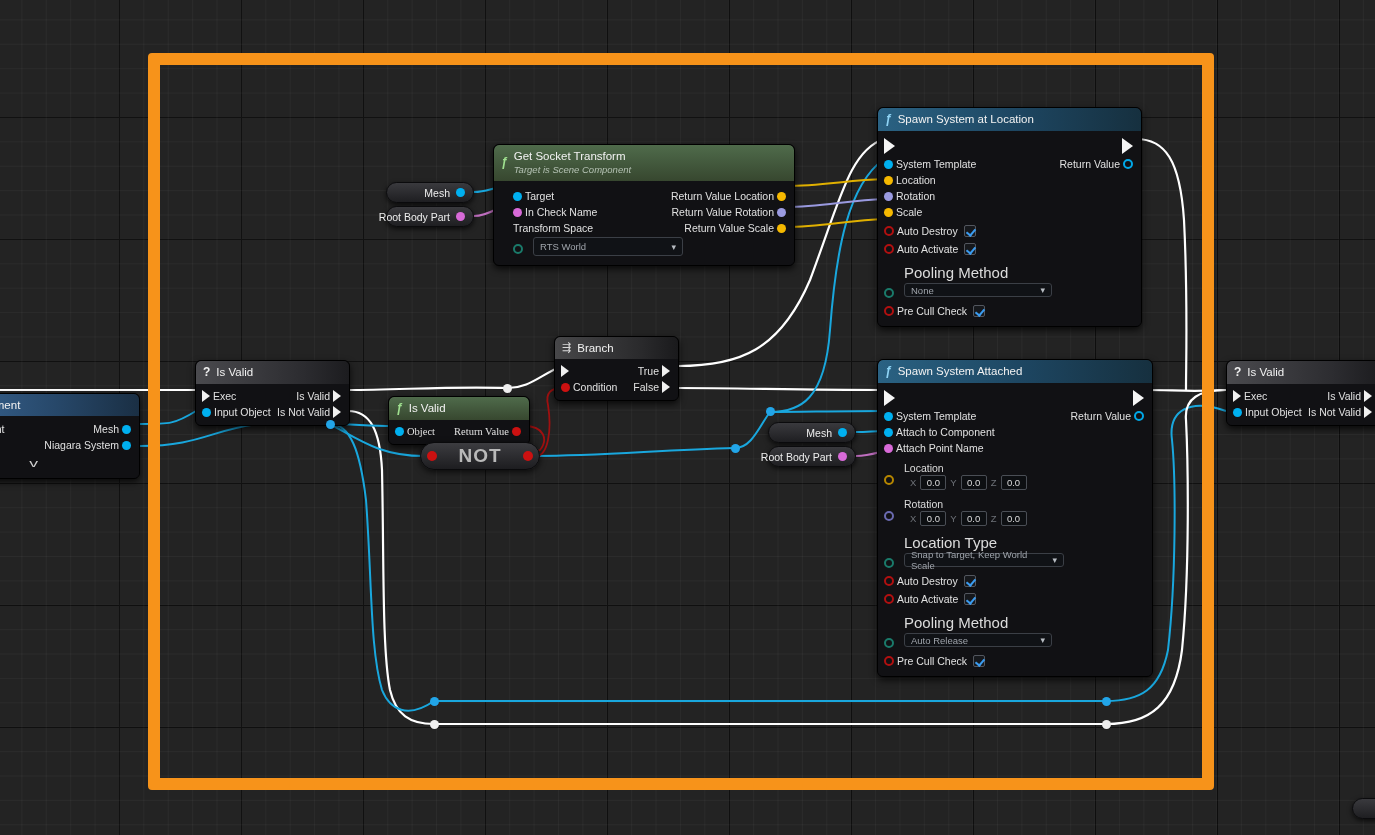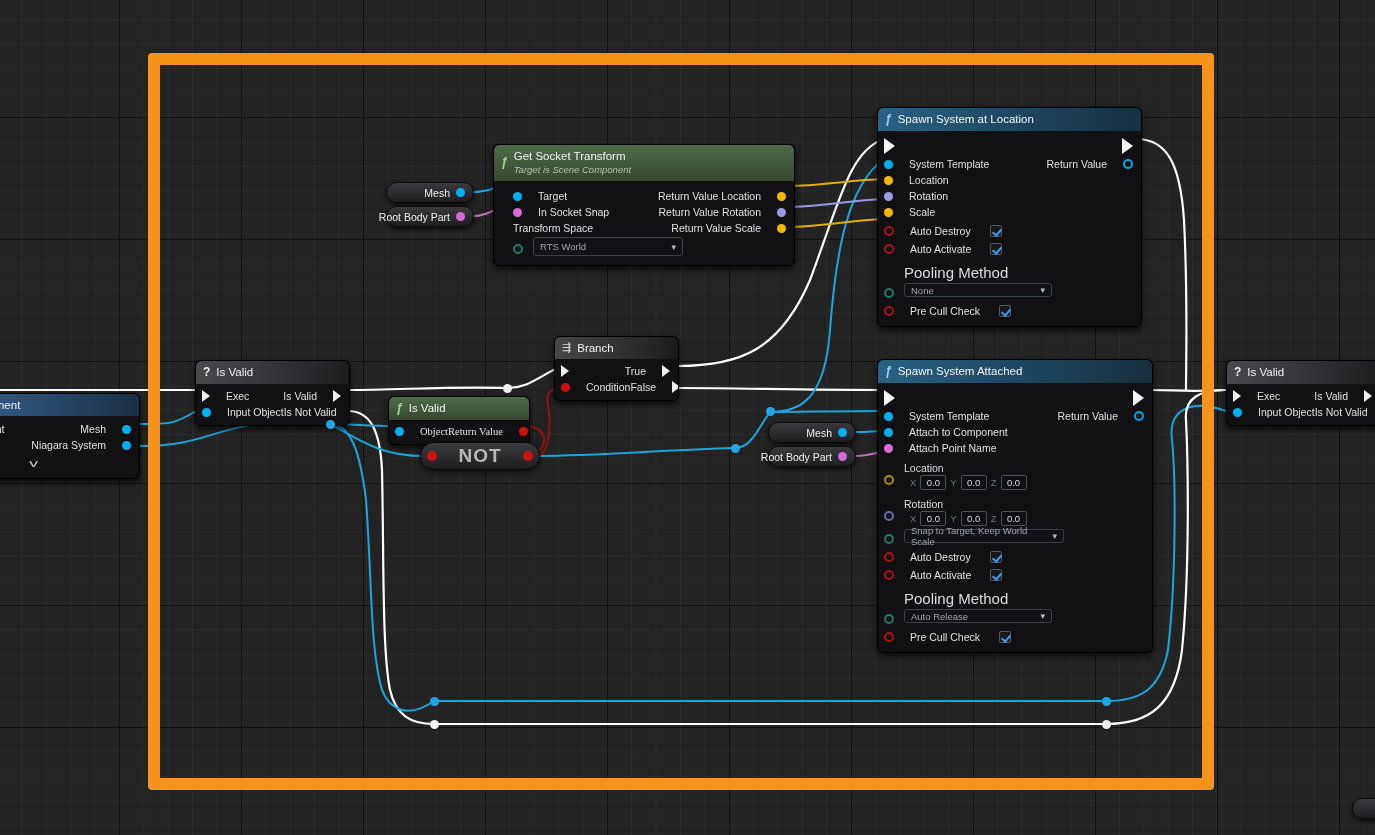--- a/index.html
+++ b/index.html
@@ -80,21 +80,21 @@
   .row {
     display: flex;
     align-items: center;
     justify-content: space-between;
     font-size: 10.5px;
     padding: 2px 8px 2px 6px;
     min-height: 15px;
     color: #e0e0e0;
     white-space: nowrap;
   }
-  .row .left, .row .right { display: flex; align-items: center; gap: 16px; }
+  .row .left, .row .right { display: flex; align-items: center; gap: 3px; }
   .row .right { justify-content: flex-end; }
 
   
   .pin { width: 9px; height: 9px; border-radius: 50%; flex: 0 0 auto; }
   .pin.exec {
     width: 0; height: 0; border-radius: 0;
     border-left: 8px solid #f0f0f0;
     border-top: 6px solid transparent;
     border-bottom: 6px solid transparent;
   }
@@ -327,21 +327,21 @@
           <span>Target</span>
         </span>
         <span class="right">
           <span>Return Value Location</span>
           <span class="pin vec"></span>
         </span>
       </div>
       <div class="row">
         <span class="left">
           <span class="pin name"></span>
-          <span>In Socket Snap</span>
+          <span>In Check Name</span>
         </span>
         <span class="right">
           <span>Return Value Rotation</span>
           <span class="pin rot"></span>
         </span>
       </div>
       <div class="row" style="align-items:flex-start;">
         <span class="left" style="flex-direction:column; align-items:flex-end;">
           <span>Transform Space</span>
         </span>
@@ -498,20 +498,21 @@
         <div class="vecrow">
           <span class="ax">X</span>
           <span class="vecnum">0.0</span>
           <span class="ax">Y</span>
           <span class="vecnum">0.0</span>
           <span class="ax">Z</span>
           <span class="vecnum">0.0</span>
         </div>
       </div>
 
+      <div class="combo-label" style="padding-top:6px;">Location Type</div>
       <div class="pinrow-wrap">
         <span class="pin enum-h sidepin" style="top:10px;"></span>
         <div class="combo" style="width:160px;">
           <span>Snap to Target, Keep World Scale</span>
           <span class="chev">▾</span>
         </div>
       </div>
 
       <div class="row" style="padding-top:6px;">
         <span class="left">

